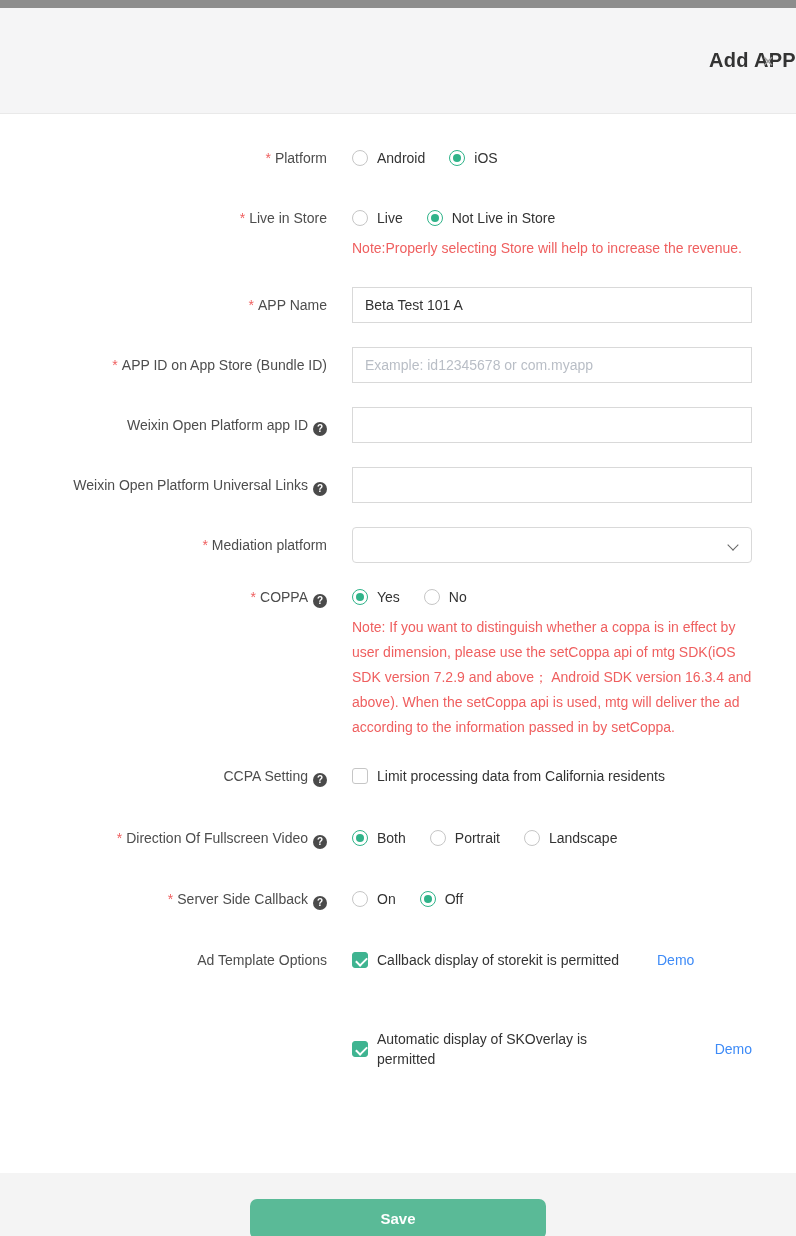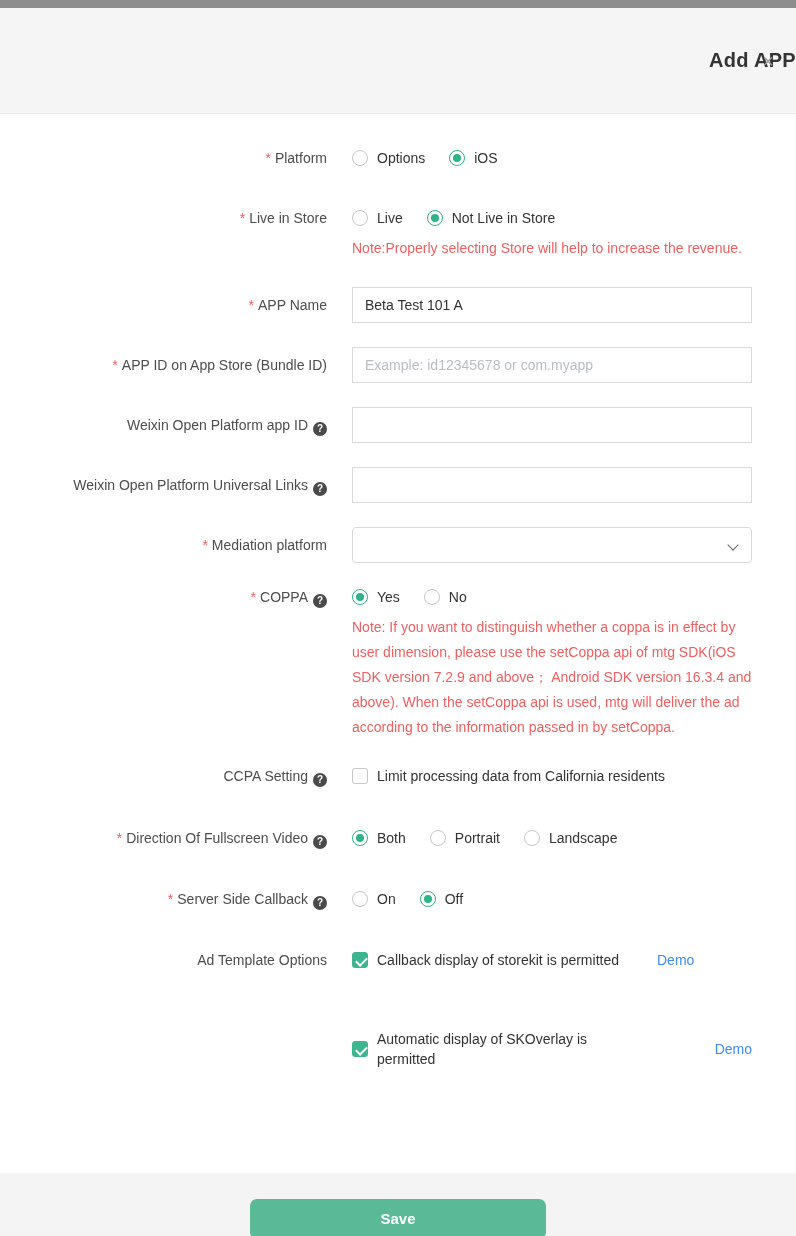--- a/index.html
+++ b/index.html
@@ -189,21 +189,21 @@
   </div>
 
   <div class="modal-body">
 
     <div class="form-row">
       <div class="label-col"><span class="req">*</span><span>Platform</span></div>
       <div class="control-col">
         <div class="opts">
           <label class="radio">
             <span class="rc"></span>
-            <span class="rl">Options</span>
+            <span class="rl">Android</span>
           </label>
           <label class="radio">
             <span class="rc on"></span>
             <span class="rl">iOS</span>
           </label>
         </div>
       </div>
     </div>
 
     <div class="form-row has-note">

